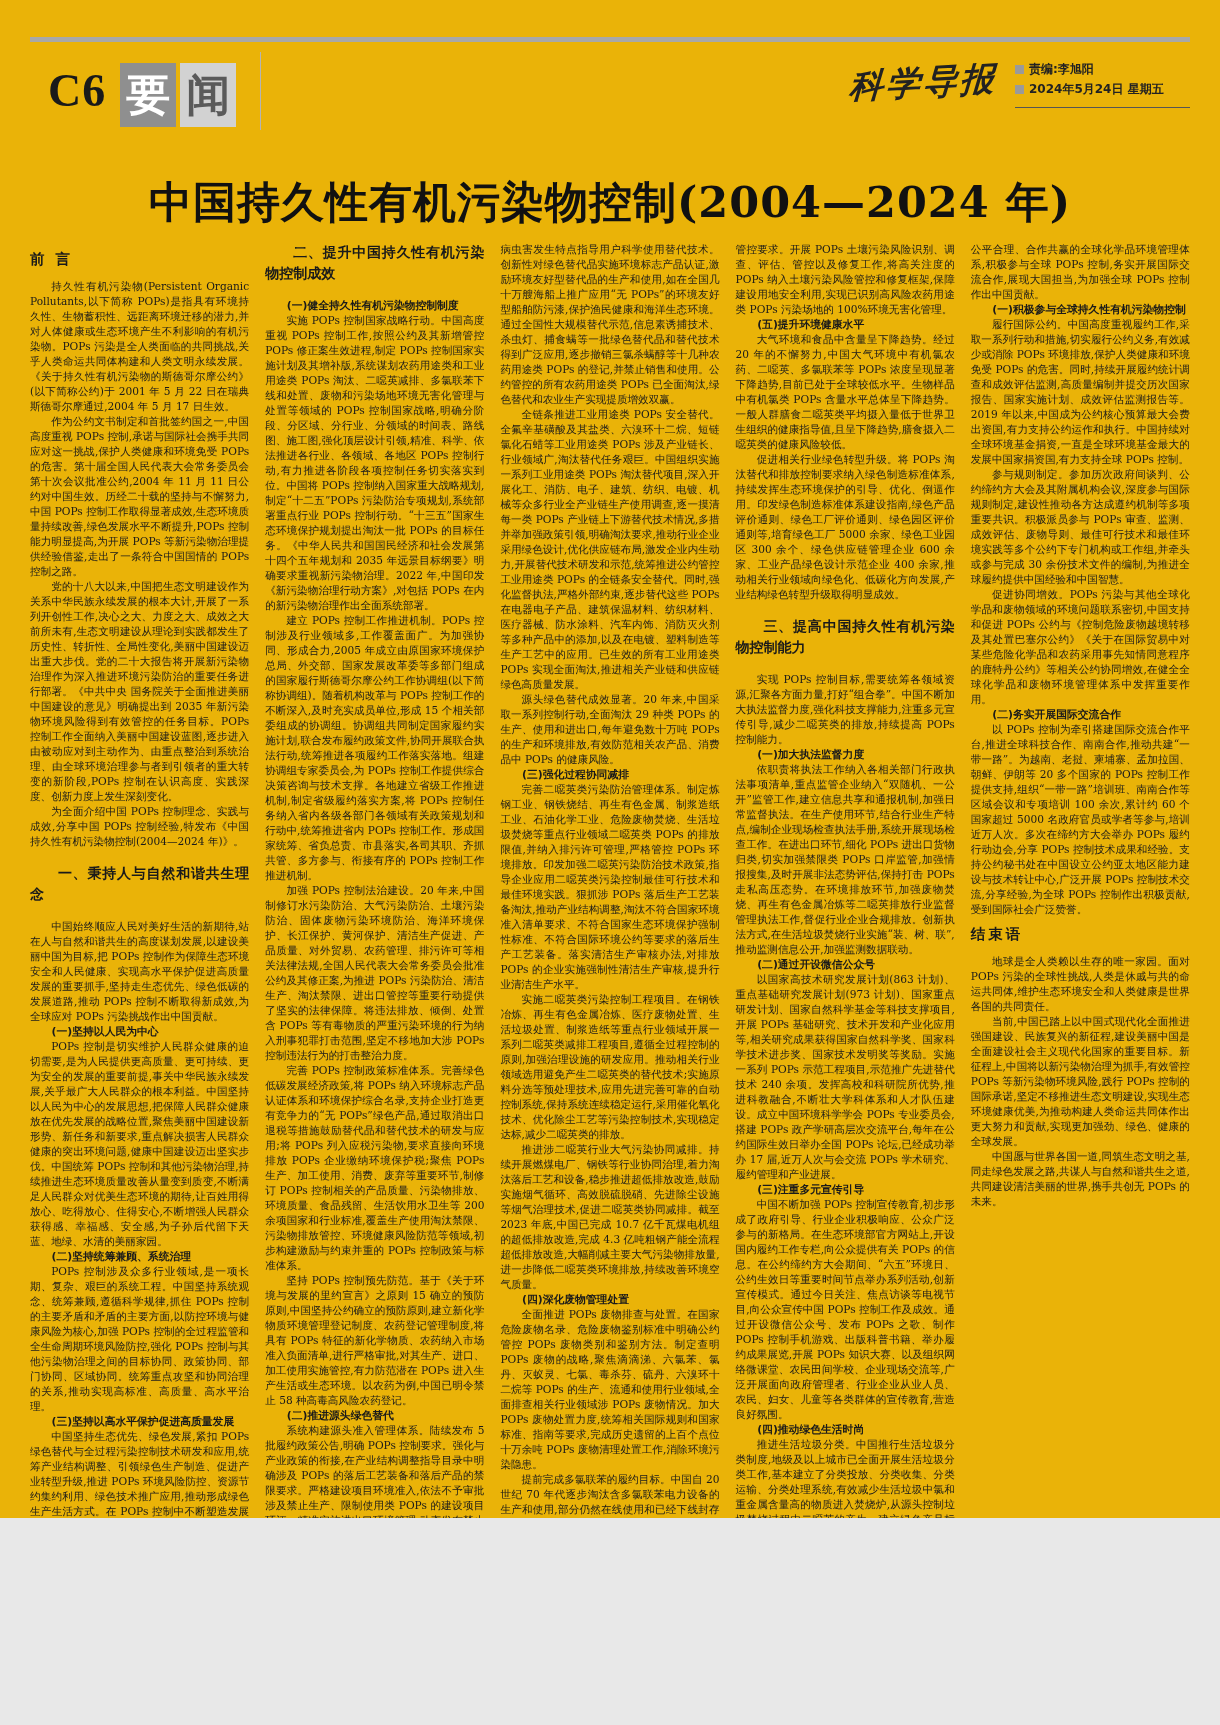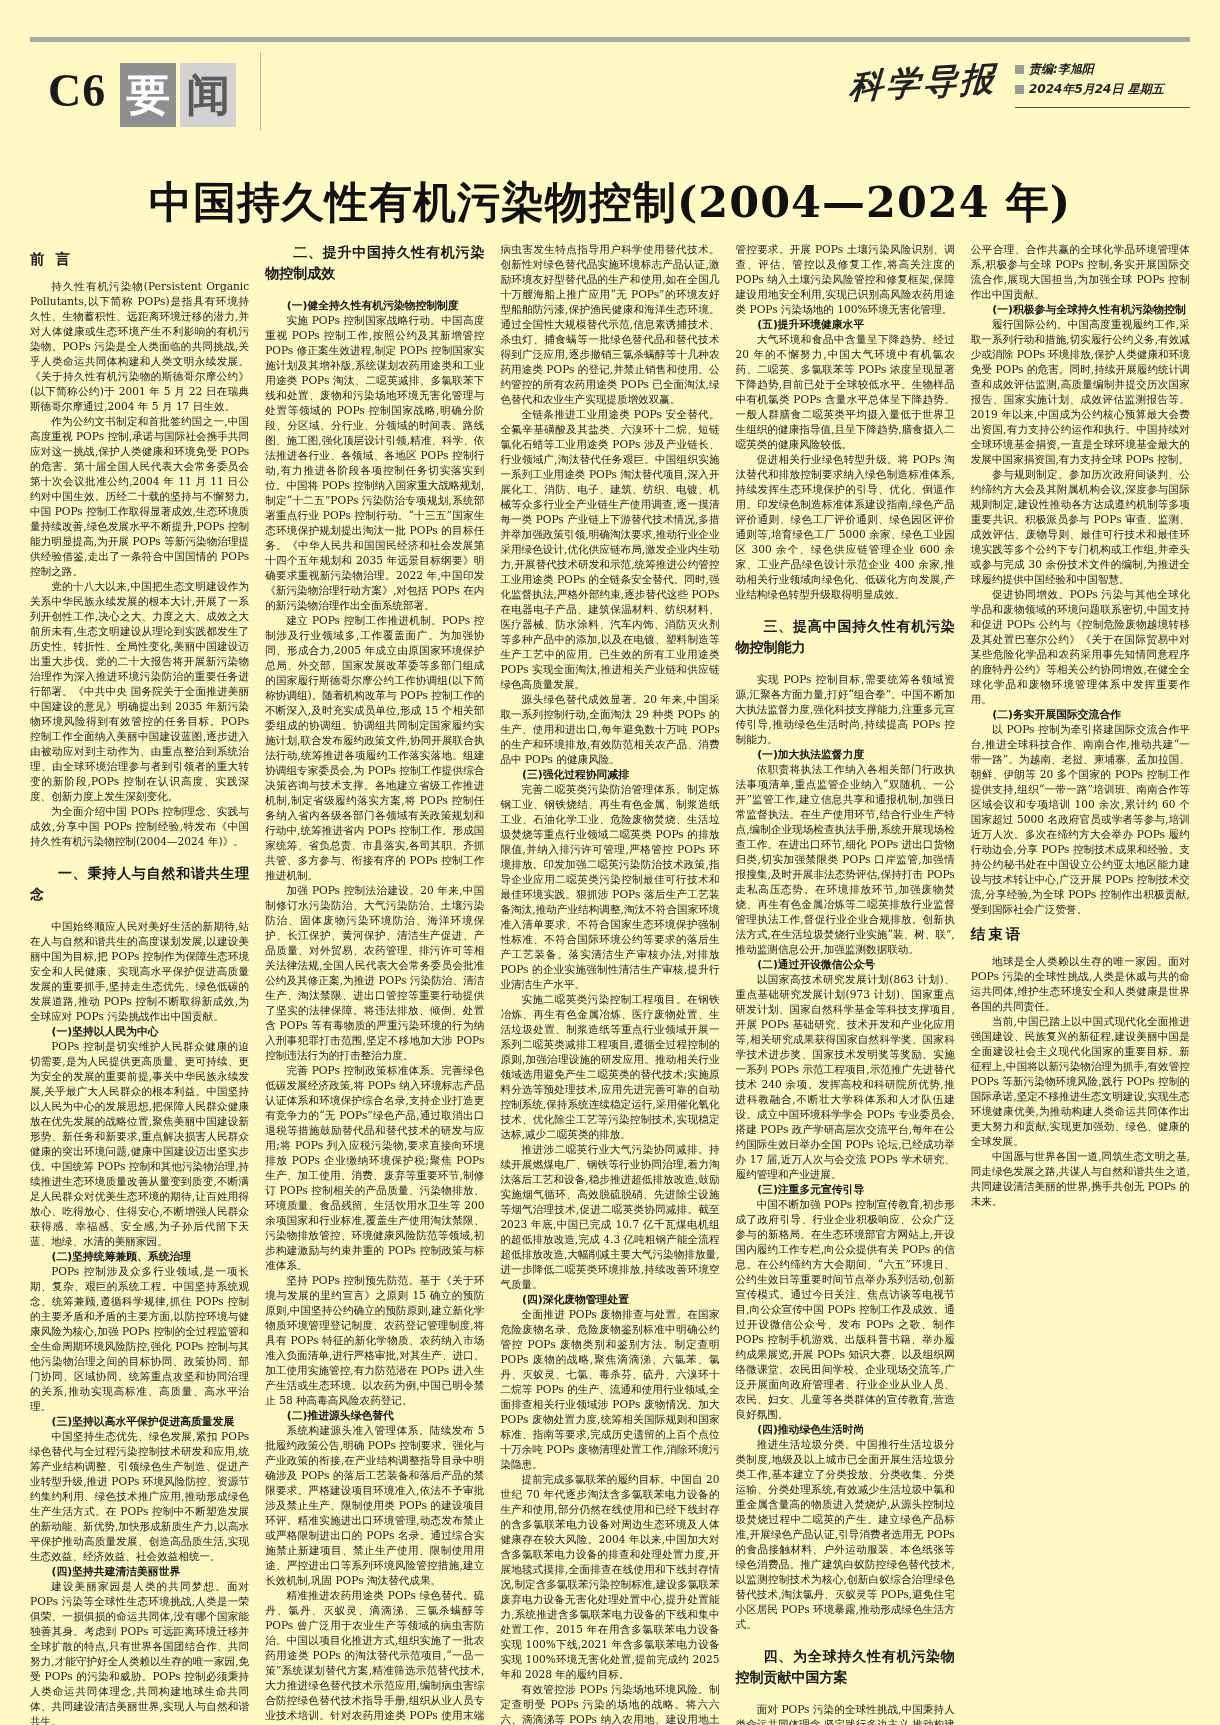--- a/index.html
+++ b/index.html
@@ -1,38 +1,38 @@
 <!DOCTYPE html>
 <html lang="zh"><head>
 <meta charset="utf-8">
 <style>
   html,body{margin:0;padding:0;background:#e8e8e8;}
   .page{
-    position:relative;width:1220px;height:1725px;margin:0 auto;
-    background:#fef9c3;overflow:hidden;
+    position:relative;width:1220px;height:1518px;margin:0 auto;
+    background:#eab308;overflow:hidden;
     font-family:"DejaVu Serif","Liberation Serif",serif;color:#1a1a1a;
   }
   .inner{width:1160px;margin:0 auto;}
   .topbar{height:5px;background:#a8a8a8;margin-top:37px;}
   .masthead-row{display:flex;justify-content:space-between;align-items:flex-start;margin-top:10px;height:88px;}
   .left-head{display:flex;align-items:center;gap:14px;}
   .page-code{font-size:46px;font-weight:bold;letter-spacing:1px;line-height:1;padding-left:18px;font-family:"Liberation Serif",serif;}
   .section-badge{display:flex;gap:4px;position:relative;top:4px;}
   .badge-box{width:56px;height:64px;display:flex;align-items:center;justify-content:center;
     font-family:"DejaVu Sans","Liberation Sans",sans-serif;font-weight:bold;font-size:44px;line-height:1;}
   .badge-a{background:#8f8f8f;color:#ffffff;}
   .badge-b{background:#d2d2d2;color:#5a5a5a;}
   .head-divider{width:1px;height:78px;background:#b5b5b5;margin-left:10px;}
   .right-head{display:flex;align-items:center;gap:18px;padding-top:6px;}
   .masthead-logo{
     font-family:"DejaVu Serif",serif;font-style:italic;font-weight:bold;
     font-size:34px;transform:rotate(-3deg) skewX(-6deg);letter-spacing:3px;color:#222;
   }
   .meta-block{font-family:"DejaVu Sans","Liberation Sans",sans-serif;font-size:12px;color:#222;
-    border-bottom:1px solid #555;padding-bottom:6px;min-width:175px;font-style:italic;}
+    border-bottom:1px solid #555;padding-bottom:6px;min-width:175px;}
   .meta-line{display:flex;align-items:center;gap:5px;margin:3px 0;font-weight:bold;}
   .sq{display:inline-block;width:9px;height:9px;background:#9a9a9a;}
   .headline{
     text-align:center;font-weight:bold;font-size:43px;letter-spacing:1px;
     margin:34px 0 10px 0;font-family:"DejaVu Serif","Liberation Serif",serif;color:#111;
   }
   .subhead{text-align:center;font-size:13.5px;letter-spacing:2px;margin-bottom:14px;color:#111;}
   .columns{
     height:1502px;column-count:5;column-gap:16px;column-fill:auto;
     font-size:10.6px;line-height:15px;text-align:justify;
@@ -120,21 +120,21 @@
         <p class="blk p">实施二噁英类污染控制工程项目。在钢铁冶炼、再生有色金属冶炼、医疗废物处置、生活垃圾处置、制浆造纸等重点行业领域开展一系列二噁英类减排工程项目,遵循全过程控制的原则,加强治理设施的研发应用。推动相关行业领域选用避免产生二噁英类的替代技术;实施原料分选等预处理技术,应用先进完善可靠的自动控制系统,保持系统连续稳定运行,采用催化氧化技术、优化除尘工艺等污染控制技术,实现稳定达标,减少二噁英类的排放。</p>
         <p class="blk p">推进涉二噁英行业大气污染协同减排。持续开展燃煤电厂、钢铁等行业协同治理,着力淘汰落后工艺和设备,稳步推进超低排放改造,鼓励实施烟气循环、高效脱硫脱硝、先进除尘设施等烟气治理技术,促进二噁英类协同减排。截至 2023 年底,中国已完成 10.7 亿千瓦煤电机组的超低排放改造,完成 4.3 亿吨粗钢产能全流程超低排放改造,大幅削减主要大气污染物排放量,进一步降低二噁英类环境排放,持续改善环境空气质量。</p>
         <div class="blk h3">(四)深化废物管理处置</div>
         <p class="blk p">全面推进 POPs 废物排查与处置。在国家危险废物名录、危险废物鉴别标准中明确公约管控 POPs 废物类别和鉴别方法。制定查明 POPs 废物的战略,聚焦滴滴涕、六氯苯、氯丹、灭蚁灵、七氯、毒杀芬、硫丹、六溴环十二烷等 POPs 的生产、流通和使用行业领域,全面排查相关行业领域涉 POPs 废物情况。加大 POPs 废物处置力度,统筹相关国际规则和国家标准、指南等要求,完成历史遗留的上百个点位十万余吨 POPs 废物清理处置工作,消除环境污染隐患。</p>
         <p class="blk p">提前完成多氯联苯的履约目标。中国自 20 世纪 70 年代逐步淘汰含多氯联苯电力设备的生产和使用,部分仍然在线使用和已经下线封存的含多氯联苯电力设备对周边生态环境及人体健康存在较大风险。2004 年以来,中国加大对含多氯联苯电力设备的排查和处理处置力度,开展地毯式摸排,全面排查在线使用和下线封存情况,制定含多氯联苯污染控制标准,建设多氯联苯废弃电力设备无害化处理处置中心,提升处置能力,系统推进含多氯联苯电力设备的下线和集中处置工作。2015 年在用含多氯联苯电力设备实现 100%下线,2021 年含多氯联苯电力设备实现 100%环境无害化处置,提前完成约 2025 年和 2028 年的履约目标。</p>
         <p class="blk p">有效管控涉 POPs 污染场地环境风险。制定查明受 POPs 污染的场地的战略。将六六六、滴滴涕等 POPs 纳入农用地、建设用地土壤污染风险管控标准,明确土壤污染风险筛选和管控要求。开展 POPs 土壤污染风险识别、调查、评估、管控以及修复工作,将高关注度的 POPs 纳入土壤污染风险管控和修复框架,保障建设用地安全利用,实现已识别高风险农药用途类 POPs 污染场地的 100%环境无害化管理。</p>
         <div class="blk h3">(五)提升环境健康水平</div>
         <p class="blk p">大气环境和食品中含量呈下降趋势。经过 20 年的不懈努力,中国大气环境中有机氯农药、二噁英、多氯联苯等 POPs 浓度呈现显著下降趋势,目前已处于全球较低水平。生物样品中有机氯类 POPs 含量水平总体呈下降趋势。一般人群膳食二噁英类平均摄入量低于世界卫生组织的健康指导值,且呈下降趋势,膳食摄入二噁英类的健康风险较低。</p>
         <p class="blk p">促进相关行业绿色转型升级。将 POPs 淘汰替代和排放控制要求纳入绿色制造标准体系,持续发挥生态环境保护的引导、优化、倒逼作用。印发绿色制造标准体系建设指南,绿色产品评价通则、绿色工厂评价通则、绿色园区评价通则等,培育绿色工厂 5000 余家、绿色工业园区 300 余个、绿色供应链管理企业 600 余家、工业产品绿色设计示范企业 400 余家,推动相关行业领域向绿色化、低碳化方向发展,产业结构绿色转型升级取得明显成效。</p>
         <div class="blk h2">三、提高中国持久性有机污染物控制能力</div>
-        <p class="blk p">实现 POPs 控制目标,需要统筹各领域资源,汇聚各方面力量,打好“组合拳”。中国不断加大执法监督力度,强化科技支撑能力,注重多元宣传引导,推动绿色生活时尚,持续提高 POPs 控制能力。</p>
+        <p class="blk p">实现 POPs 控制目标,需要统筹各领域资源,汇聚各方面力量,打好“组合拳”。中国不断加大执法监督力度,强化科技支撑能力,注重多元宣传引导,减少二噁英类的排放,持续提高 POPs 控制能力。</p>
         <div class="blk h3">(一)加大执法监督力度</div>
         <p class="blk p">依职责将执法工作纳入各相关部门行政执法事项清单,重点监管企业纳入“双随机、一公开”监管工作,建立信息共享和通报机制,加强日常监督执法。在生产使用环节,结合行业生产特点,编制企业现场检查执法手册,系统开展现场检查工作。在进出口环节,细化 POPs 进出口货物归类,切实加强禁限类 POPs 口岸监管,加强情报搜集,及时开展非法态势评估,保持打击 POPs 走私高压态势。在环境排放环节,加强废物焚烧、再生有色金属冶炼等二噁英排放行业监督管理执法工作,督促行业企业合规排放。创新执法方式,在生活垃圾焚烧行业实施“装、树、联”,推动监测信息公开,加强监测数据联动。</p>
         <div class="blk h3">(二)通过开设微信公众号</div>
         <p class="blk p">以国家高技术研究发展计划(863 计划)、重点基础研究发展计划(973 计划)、国家重点研发计划、国家自然科学基金等科技支撑项目,开展 POPs 基础研究、技术开发和产业化应用等,相关研究成果获得国家自然科学奖、国家科学技术进步奖、国家技术发明奖等奖励。实施一系列 POPs 示范工程项目,示范推广先进替代技术 240 余项。发挥高校和科研院所优势,推进科教融合,不断壮大学科体系和人才队伍建设。成立中国环境科学学会 POPs 专业委员会,搭建 POPs 政产学研高层次交流平台,每年在公约国际生效日举办全国 POPs 论坛,已经成功举办 17 届,近万人次与会交流 POPs 学术研究、履约管理和产业进展。</p>
         <div class="blk h3">(三)注重多元宣传引导</div>
         <p class="blk p">中国不断加强 POPs 控制宣传教育,初步形成了政府引导、行业企业积极响应、公众广泛参与的新格局。在生态环境部官方网站上,开设国内履约工作专栏,向公众提供有关 POPs 的信息。在公约缔约方大会期间、“六五”环境日、公约生效日等重要时间节点举办系列活动,创新宣传模式。通过今日关注、焦点访谈等电视节目,向公众宣传中国 POPs 控制工作及成效。通过开设微信公众号、发布 POPs 之歌、制作 POPs 控制手机游戏、出版科普书籍、举办履约成果展览,开展 POPs 知识大赛、以及组织网络微课堂、农民田间学校、企业现场交流等,广泛开展面向政府管理者、行业企业从业人员、农民、妇女、儿童等各类群体的宣传教育,营造良好氛围。</p>
         <div class="blk h3">(四)推动绿色生活时尚</div>
         <p class="blk p">推进生活垃圾分类。中国推行生活垃圾分类制度,地级及以上城市已全面开展生活垃圾分类工作,基本建立了分类投放、分类收集、分类运输、分类处理系统,有效减少生活垃圾中氯和重金属含量高的物质进入焚烧炉,从源头控制垃圾焚烧过程中二噁英的产生。建立绿色产品标准,开展绿色产品认证,引导消费者选用无 POPs 的食品接触材料、户外运动服装、本色纸张等绿色消费品。推广建筑白蚁防控绿色替代技术,以监测控制技术为核心,创新白蚁综合治理绿色替代技术,淘汰氯丹、灭蚁灵等 POPs,避免住宅小区居民 POPs 环境暴露,推动形成绿色生活方式。</p>
         <div class="blk h2">四、为全球持久性有机污染物控制贡献中国方案</div>
         <p class="blk p">面对 POPs 污染的全球性挑战,中国秉持人类命运共同体理念,坚定践行多边主义,推动构建公平合理、合作共赢的全球化学品环境管理体系,积极参与全球 POPs 控制,务实开展国际交流合作,展现大国担当,为加强全球 POPs 控制作出中国贡献。</p>

